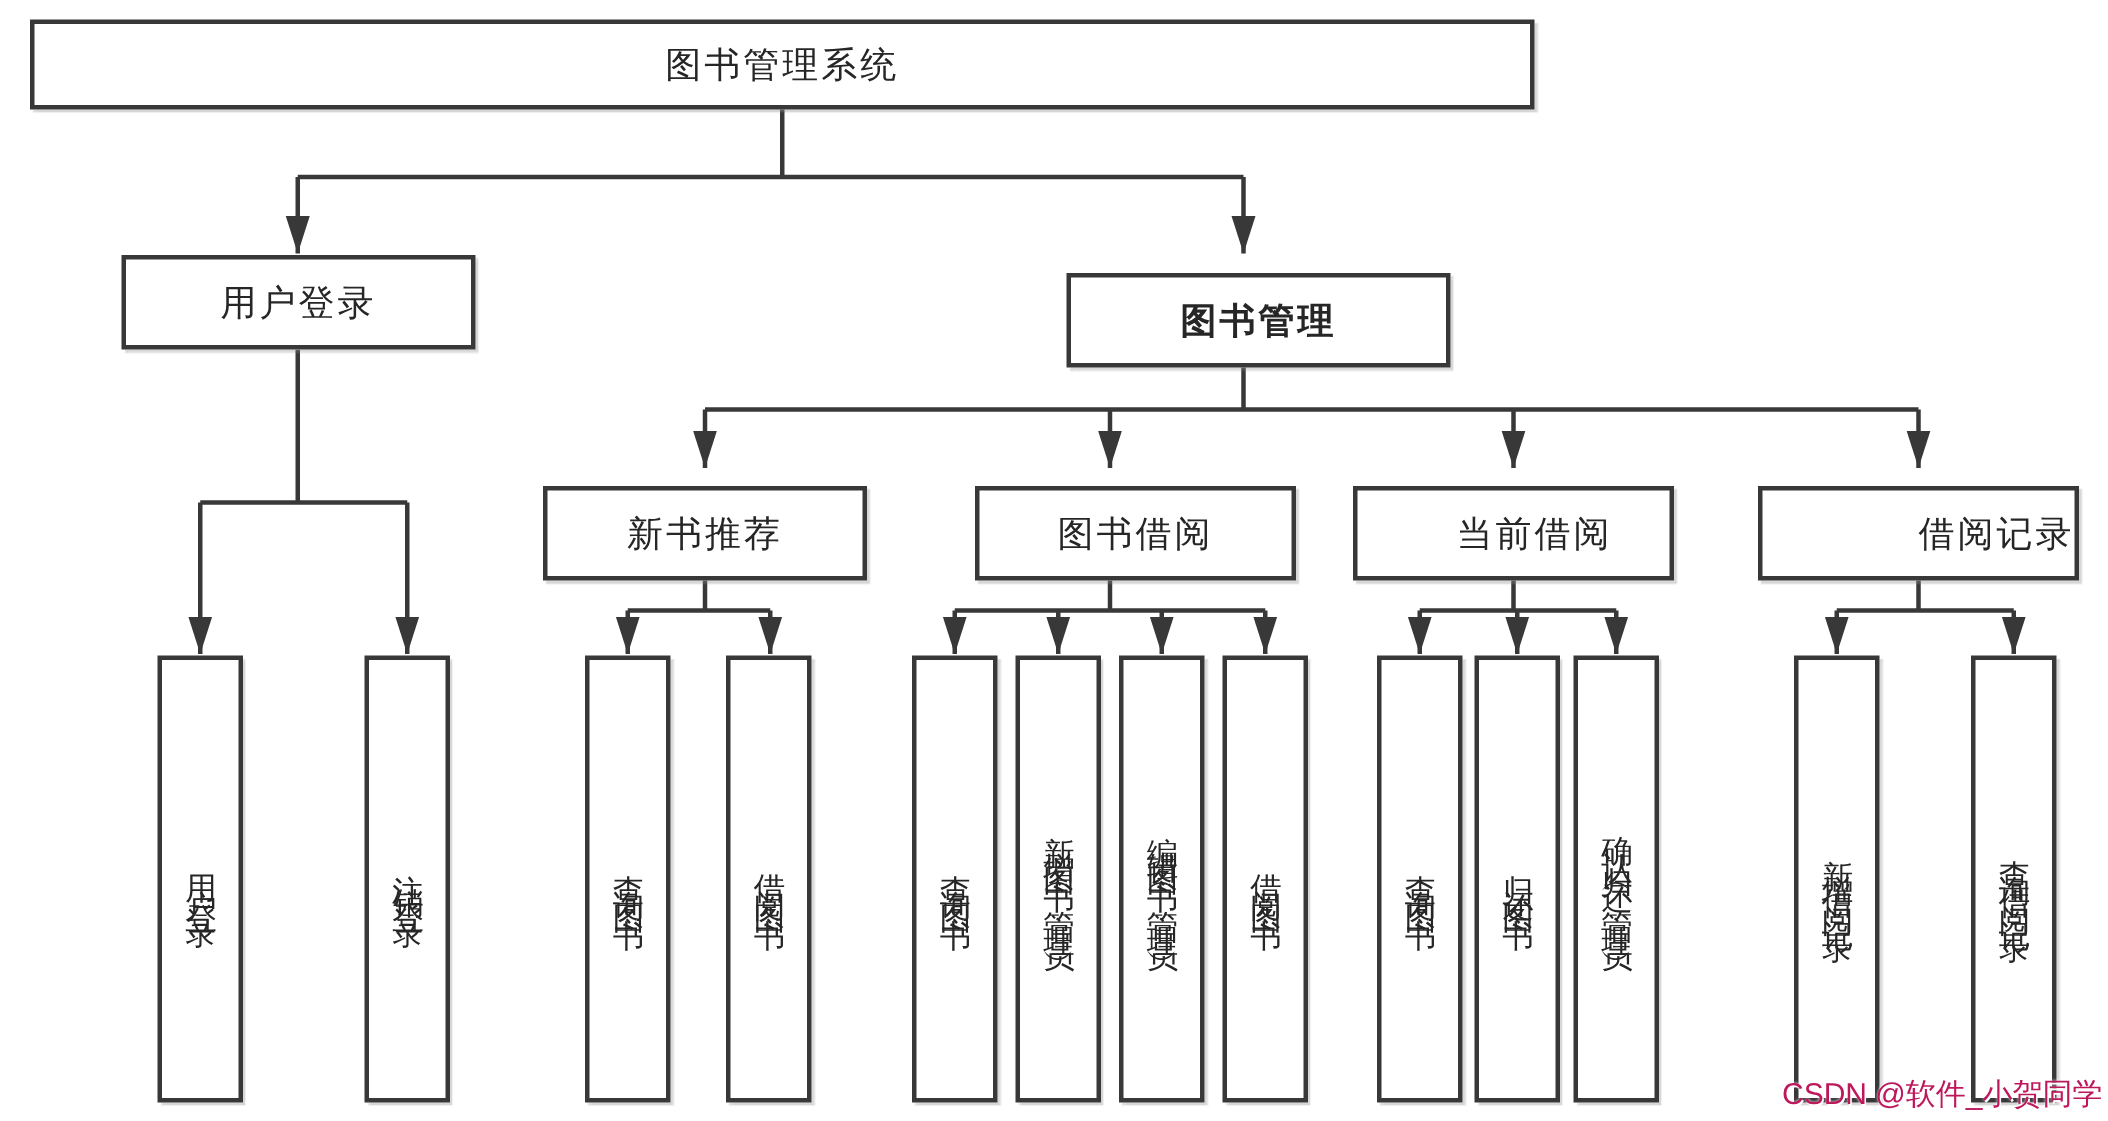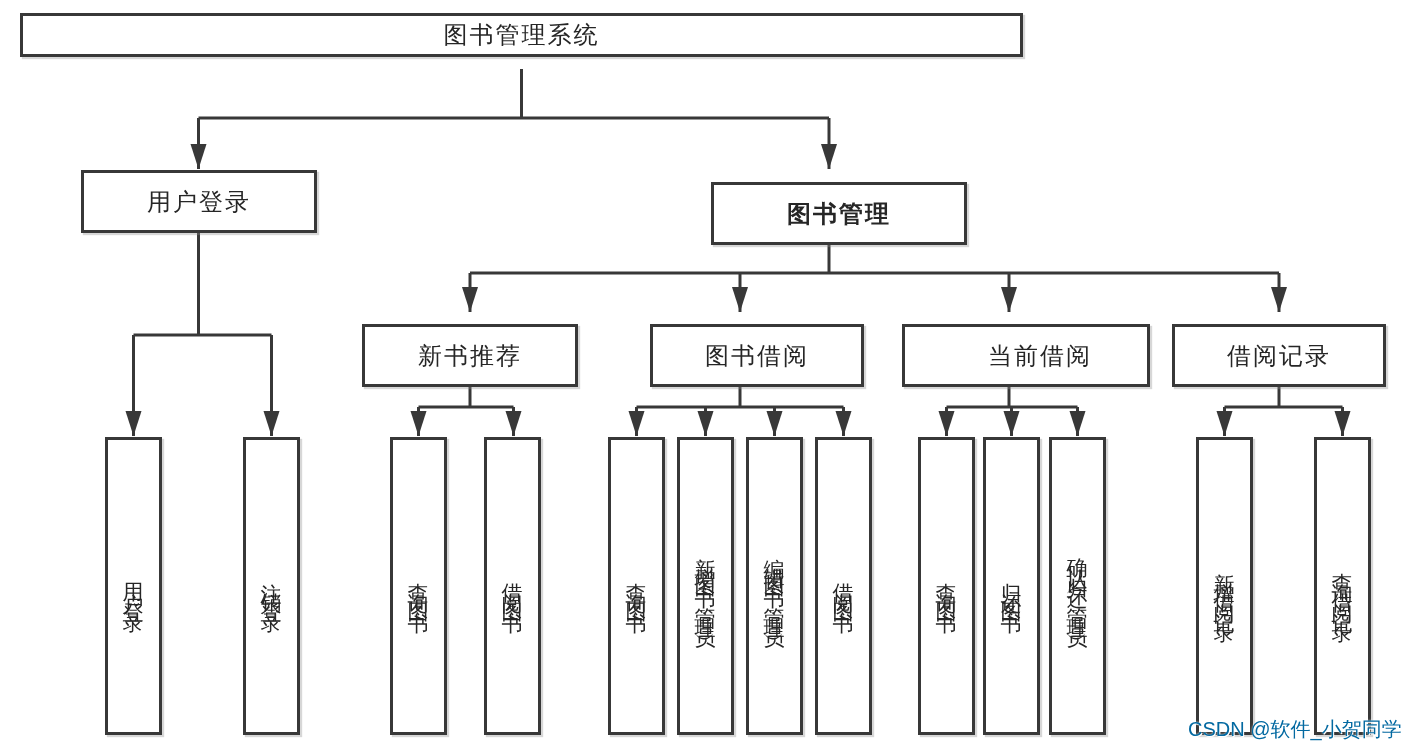--- a/index.html
+++ b/index.html
@@ -32,43 +32,43 @@
   .v-label {
     writing-mode: vertical-rl;
     text-orientation: mixed;
     font-size: 21px;
     letter-spacing: 10px;
     color: #262626;
     line-height: 1;
     white-space: nowrap;
   }
   
-  .root  { left: 20px;  top: 13px;  width: 1003px; height: 44px; }
+  .root  { left: 20px;  top: 13px;  width: 1003px; height: 60px; }
   .l2a   { left: 81px;  top: 170px; width: 236px;  height: 63px; }
   .l2b   { left: 711px; top: 182px; width: 256px;  height: 63px; font-weight: bold; }
   .l3    { top: 324px; height: 63px; }
   .l3a   { left: 362px;  width: 216px; }
   .l3b   { left: 634px;  width: 214px; margin-left: 16px; }
-  .l3c   { left: 902px;  width: 248px; padding-left: 28px; }
-  .l3d   { left: 1172px; width: 214px; }
+  .l3c   { left: 902px;  width: 214px; padding-left: 28px; }
+  .l3d   { left: 1172px; width: 214px; justify-content: flex-end; }
   .leaf  { top: 437px; height: 298px; width: 57px; }
   .lf1  { left: 105px; }  .lf2  { left: 243px; }
   .lf3  { left: 390px; }  .lf4  { left: 484px; }
   .lf5  { left: 608px; }  .lf6  { left: 677px; }
   .lf7  { left: 746px; }  .lf8  { left: 815px; }
   .lf9  { left: 918px; }  .lf10 { left: 983px; }
   .lf11 { left: 1049px; } .lf12 { left: 1196px; }
   .lf13 { left: 1314px; }
   #watermark {
     position: absolute;
     left: 1188px;
     top: 716px;
     font-size: 20px;
     letter-spacing: 0px;
-    color: #0369a1;
+    color: #be185d;
     text-shadow: 0 0 2px #ffffff, 1px 1px 0 #ffffff;
     z-index: 6;
     white-space: nowrap;
   }
 </style>
 </head>
 <body>
 
 <div id="stage">
 

